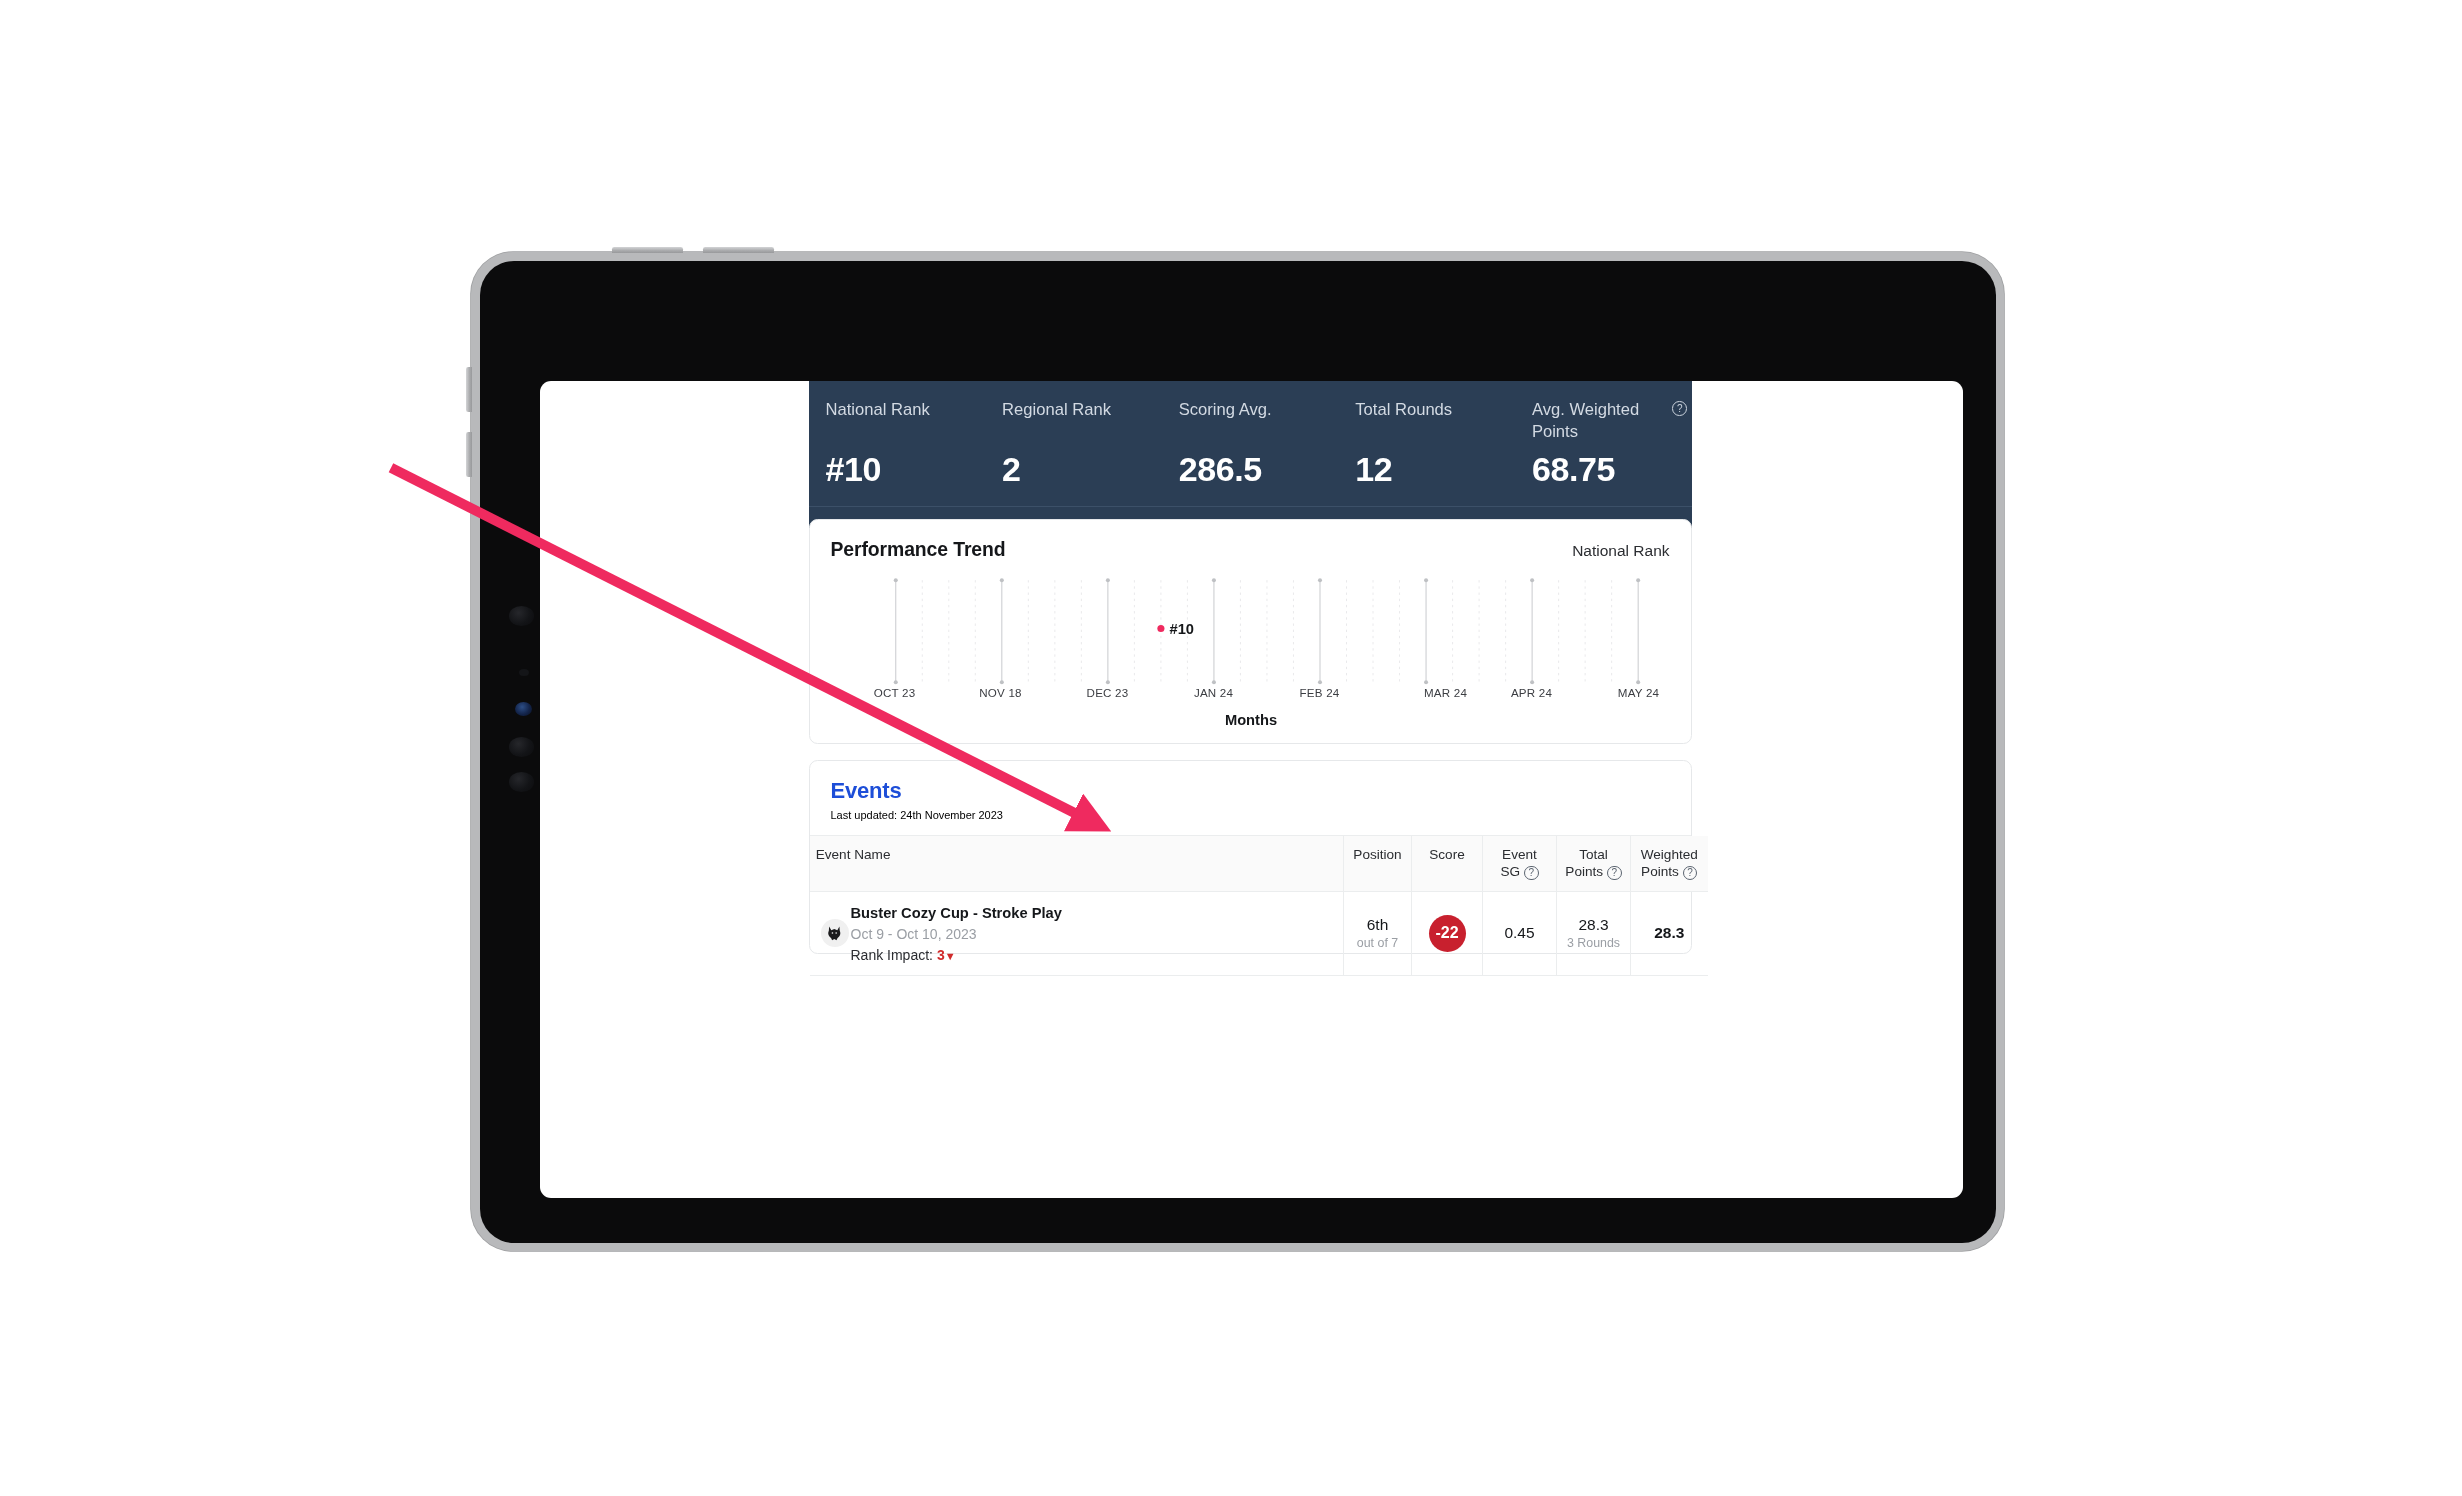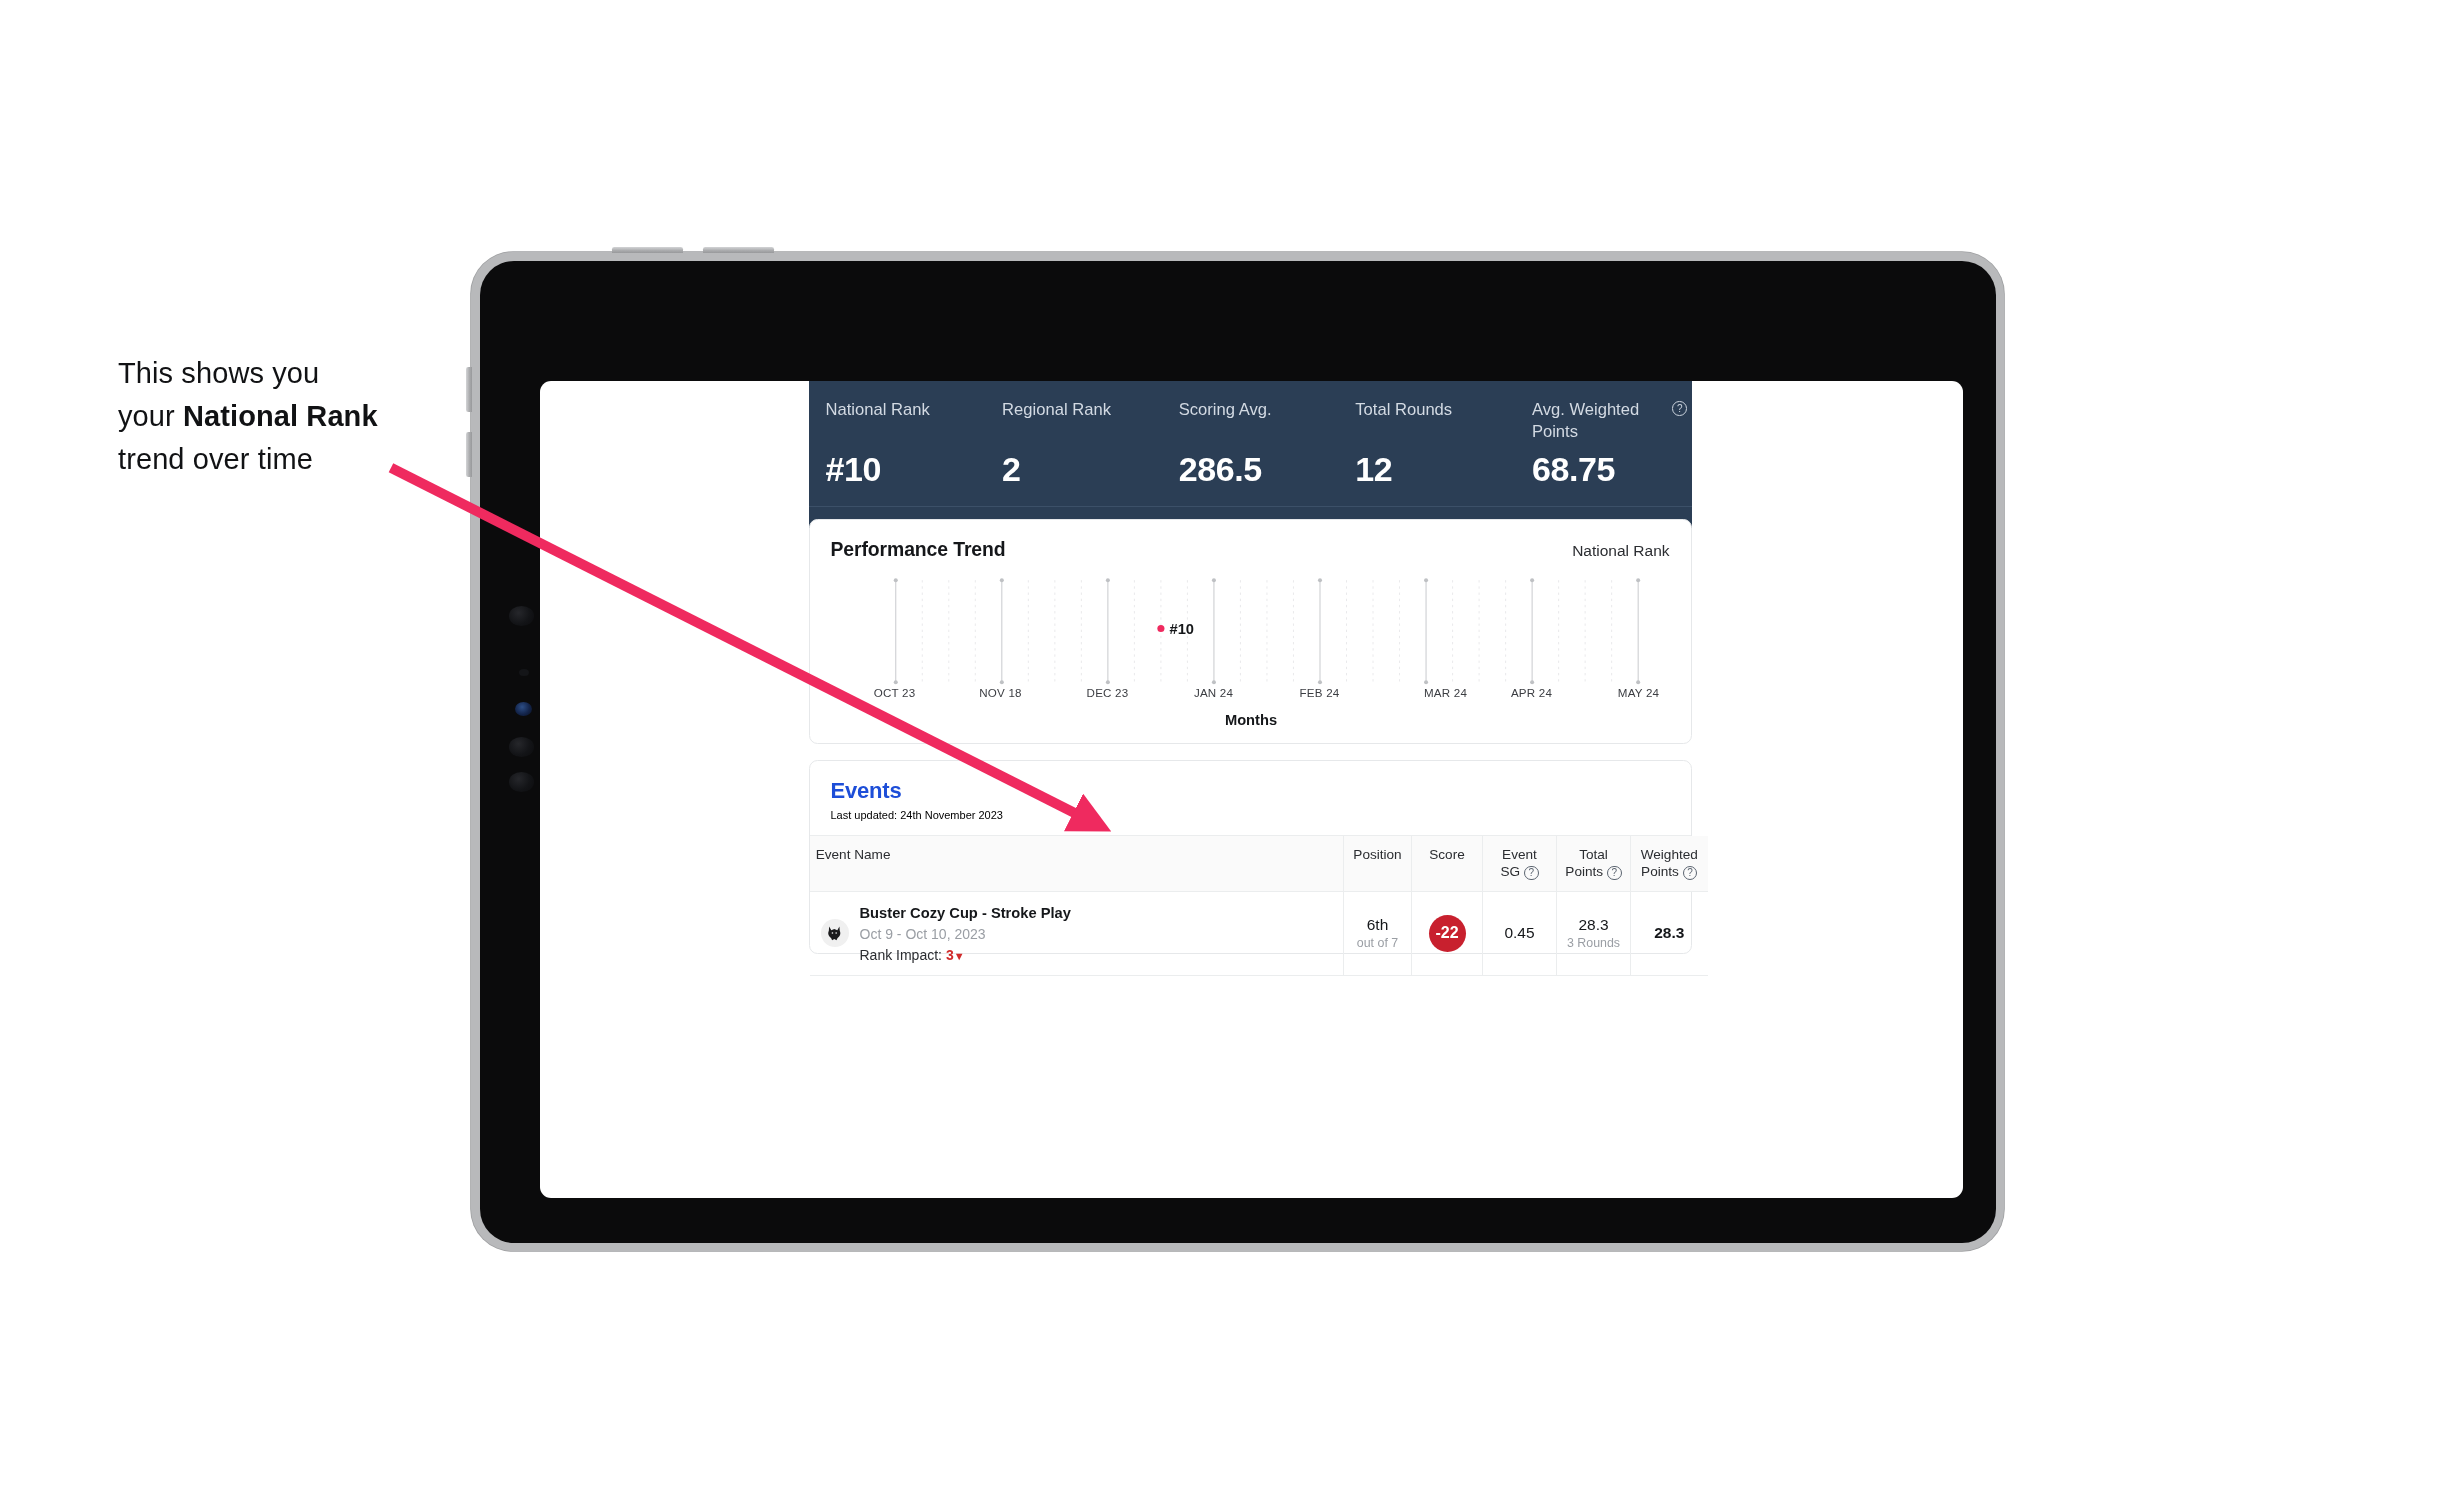--- a/index.html
+++ b/index.html
@@ -165,21 +165,21 @@
 
   table.ev tbody td {
     border-right: 1.2px solid #ebedee;
     border-bottom: 1.2px solid #ebedee;
     padding: 11px 6.2px; text-align: center; vertical-align: middle;
     font-size: 15.5px; color: #15171a;
   }
   table.ev tbody td:last-child { border-right: none; }
 
   .ev-name-cell { text-align: left !important; padding-left: 11px !important; }
-  .ev-name-wrap { display: flex; align-items: center; gap: 11px; }
+  .ev-name-wrap { display: flex; align-items: center; gap: 2px; }
   .ev-logo {
     width: 28px; height: 28px; min-width: 28px; border-radius: 50%;
     background: #f0f0f0; display: flex; align-items: center; justify-content: center;
   }
   .ev-text { line-height: 1.3; }
   .ev-title { font-size: 14.7px; font-weight: 700; color: #15171a; }
   .ev-date { font-size: 14px; color: #9a9ea4; margin-top: 2.3px; }
   .ev-rank { font-size: 14px; color: #2b2d31; margin-top: 2.3px; }
   .ev-rank .rk { color: #d12b2b; font-weight: 700; }
   .ev-rank .caret { color: #d12b2b; font-size: 11px; }
@@ -194,25 +194,20 @@
   }
   .tot-main { font-size: 15.5px; }
   .tot-sub { font-size: 12.4px; color: #9a9ea4; margin-top: 2.3px; }
   .wt { font-weight: 700; font-size: 15.5px; }
 </style>
 </head>
 <body>
 
 <div id="stage">
 
-  <div class="annotation">
-    <span>This shows you</span><br>
-    <span>your </span><b>National Rank</b><br>
-    <span>trend over time</span>
-  </div>
 
   <div class="tablet">
     <div class="tablet-btn btn-top-a"></div>
     <div class="tablet-btn btn-top-b"></div>
     <div class="tablet-btn btn-left-a"></div>
     <div class="tablet-btn btn-left-b"></div>
 
     <div class="tablet-inner">
       <div class="sensor sensor-a"></div>
       <div class="sensor sensor-b"></div>

